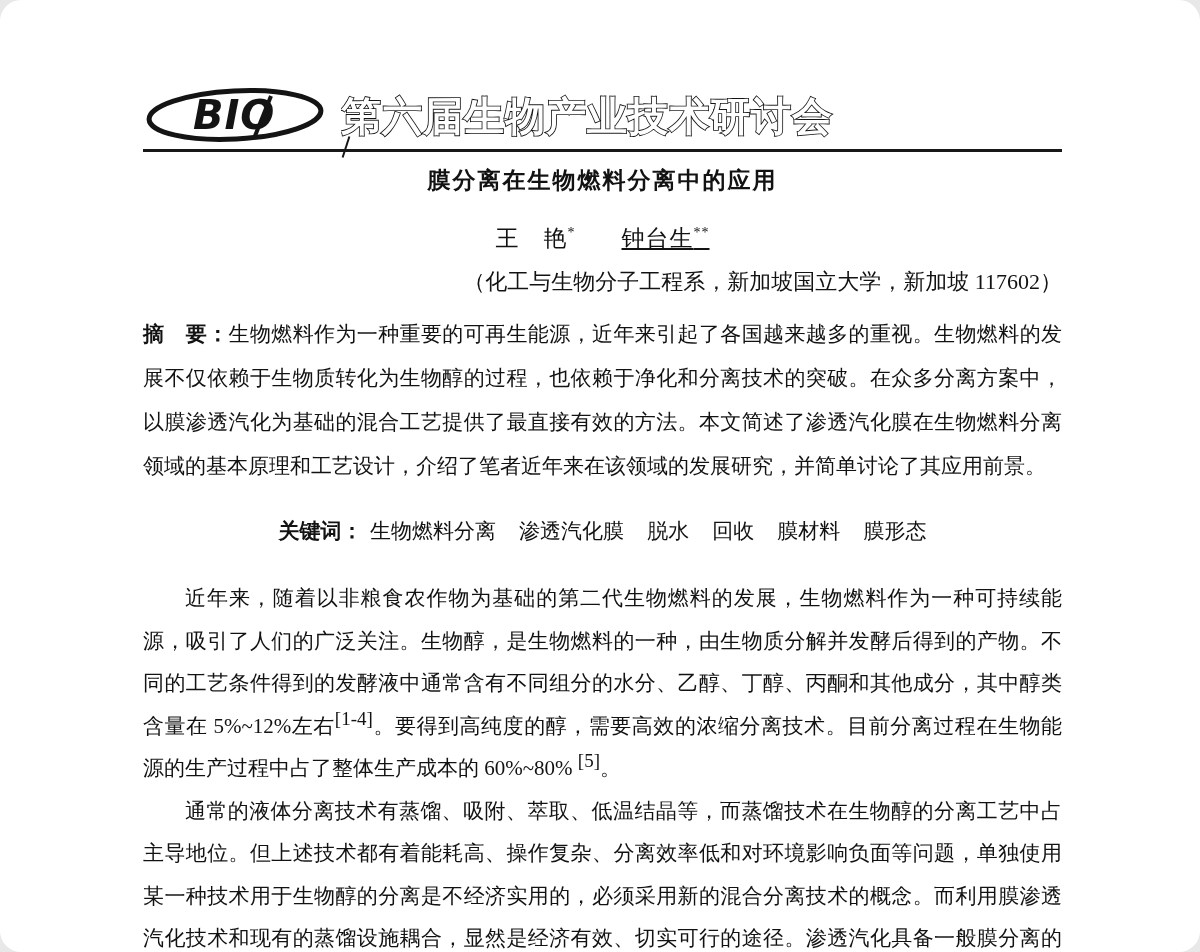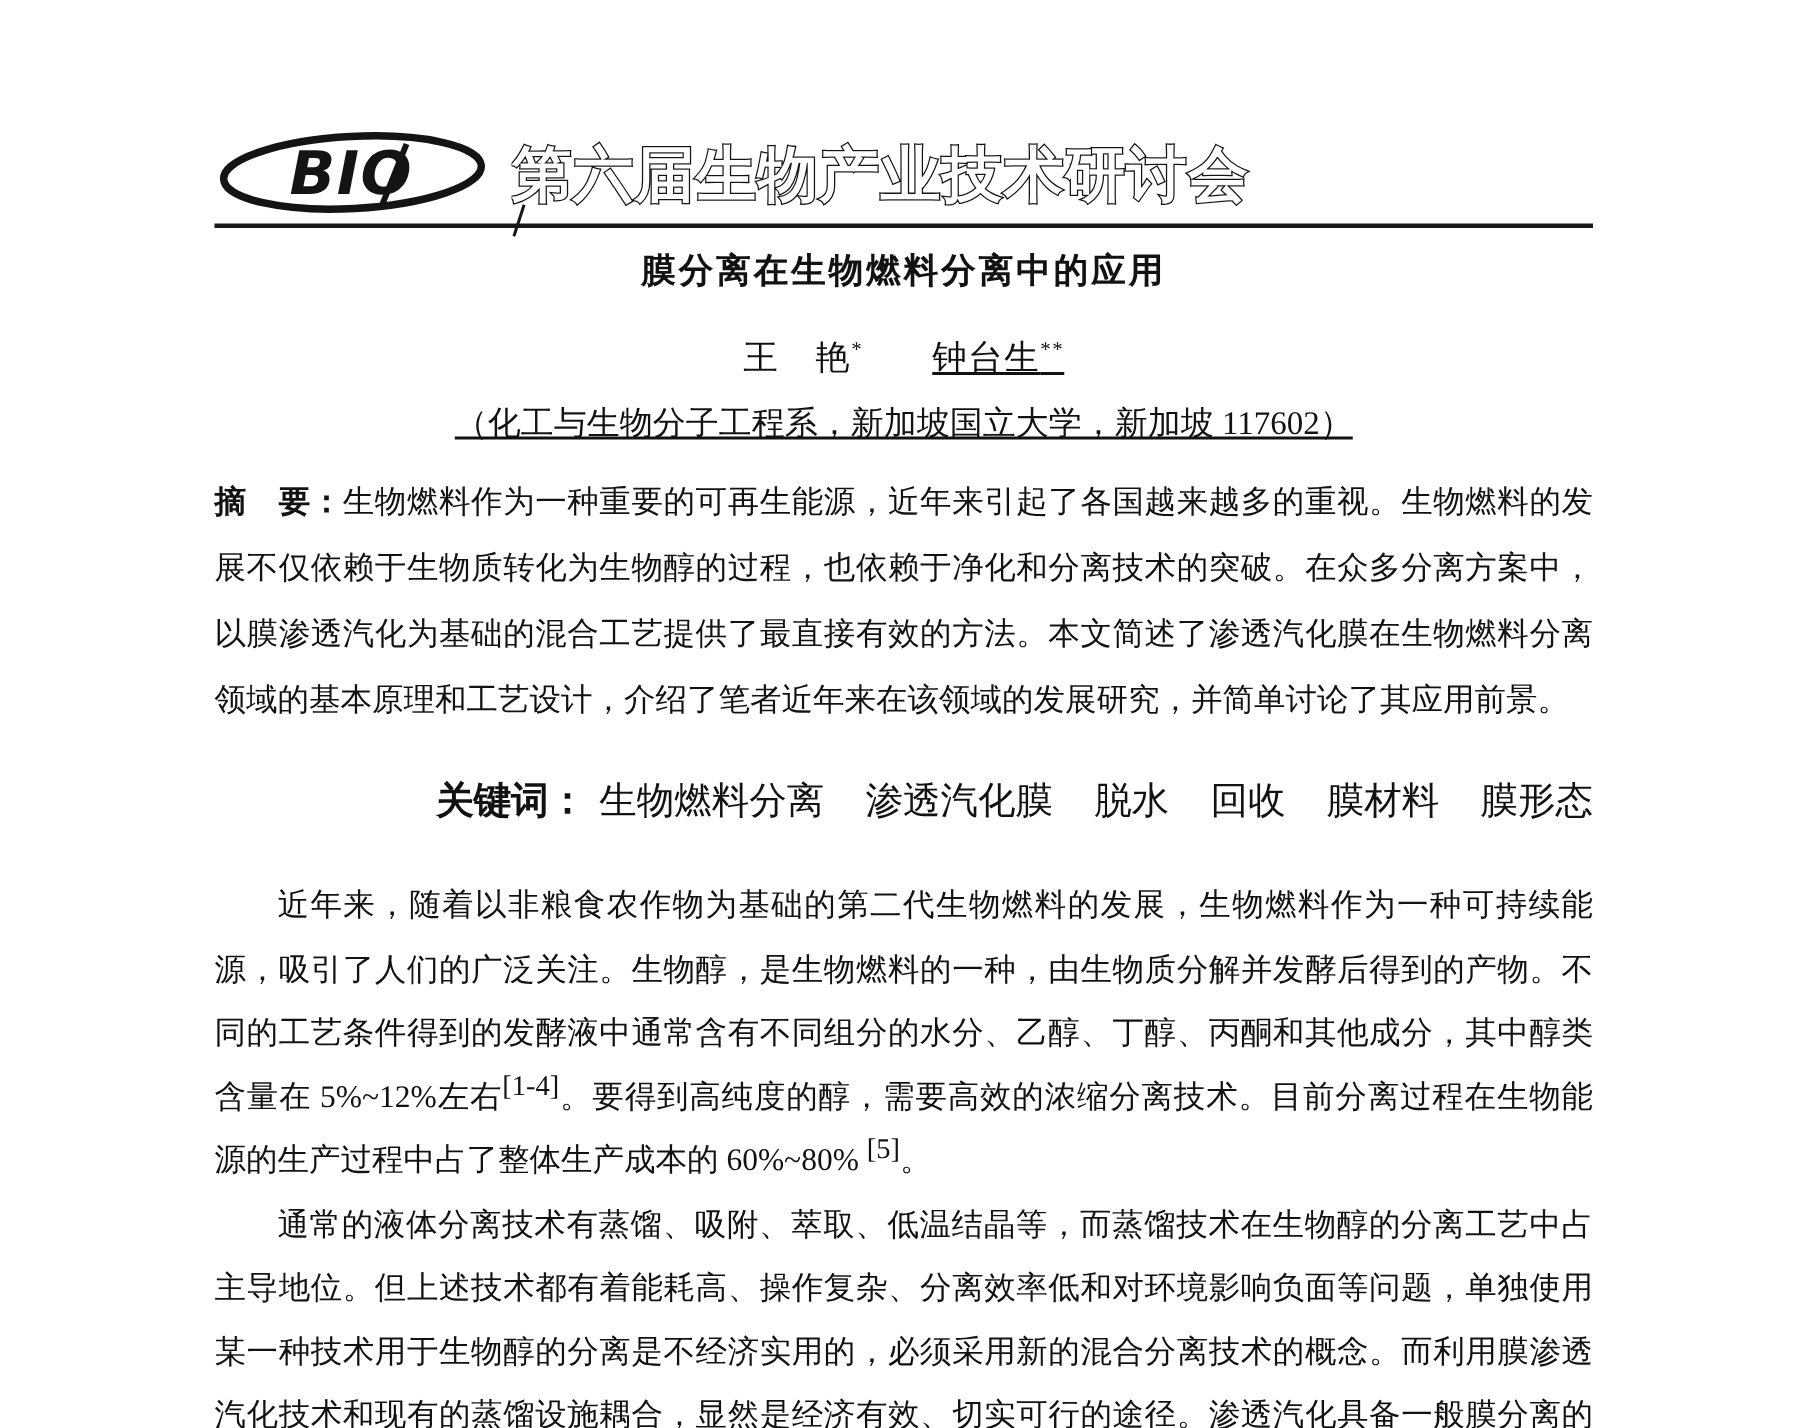--- a/index.html
+++ b/index.html
@@ -4,20 +4,21 @@
 <style>
   html,body{margin:0;padding:0;background:#e8e8e8;}
   .page{
     position:relative;
     width:1200px;height:952px;
     margin:0 auto;
     background:#ffffff;
     overflow:hidden;
     color:#121212;
     font-family:"Liberation Serif","DejaVu Serif",serif;
+    border-radius:21px;
   }
   .content{margin:0 138px 0 143px;}
   
   .header{
     margin-top:85px;
     height:60px;
     display:flex;
     align-items:center;
     gap:16px;
     border-bottom:3px solid #181818;
@@ -43,36 +44,35 @@
   .authors{
     margin-top:27px;
     text-align:center;
     font-size:23px;
     letter-spacing:1px;
   }
   .author+.author{margin-left:2em;text-decoration:underline;}
   .author sup{font-size:14px;}
   .affiliation{
     margin-top:13px;
-    text-align:center;
+    text-align:right;
     font-size:22px;
-    text-decoration:underline;
   }
   
   .abstract{
     margin-top:15px;
     font-size:21px;
     line-height:44px;
     text-align:justify;
   }
   .abstract .label,.keywords .label{font-weight:bold;}
   .keywords{
-    font-size:25px;
+    font-size:21px;
     line-height:44px;
-    text-align:right;
+    text-align:center;
   }
   .kw{margin-left:1.1em;}
   .kw:first-child{margin-left:0.35em;}
   
   .body-text{
     margin-top:24px;
     font-size:21px;
     line-height:42.5px;
     text-align:justify;
   }

